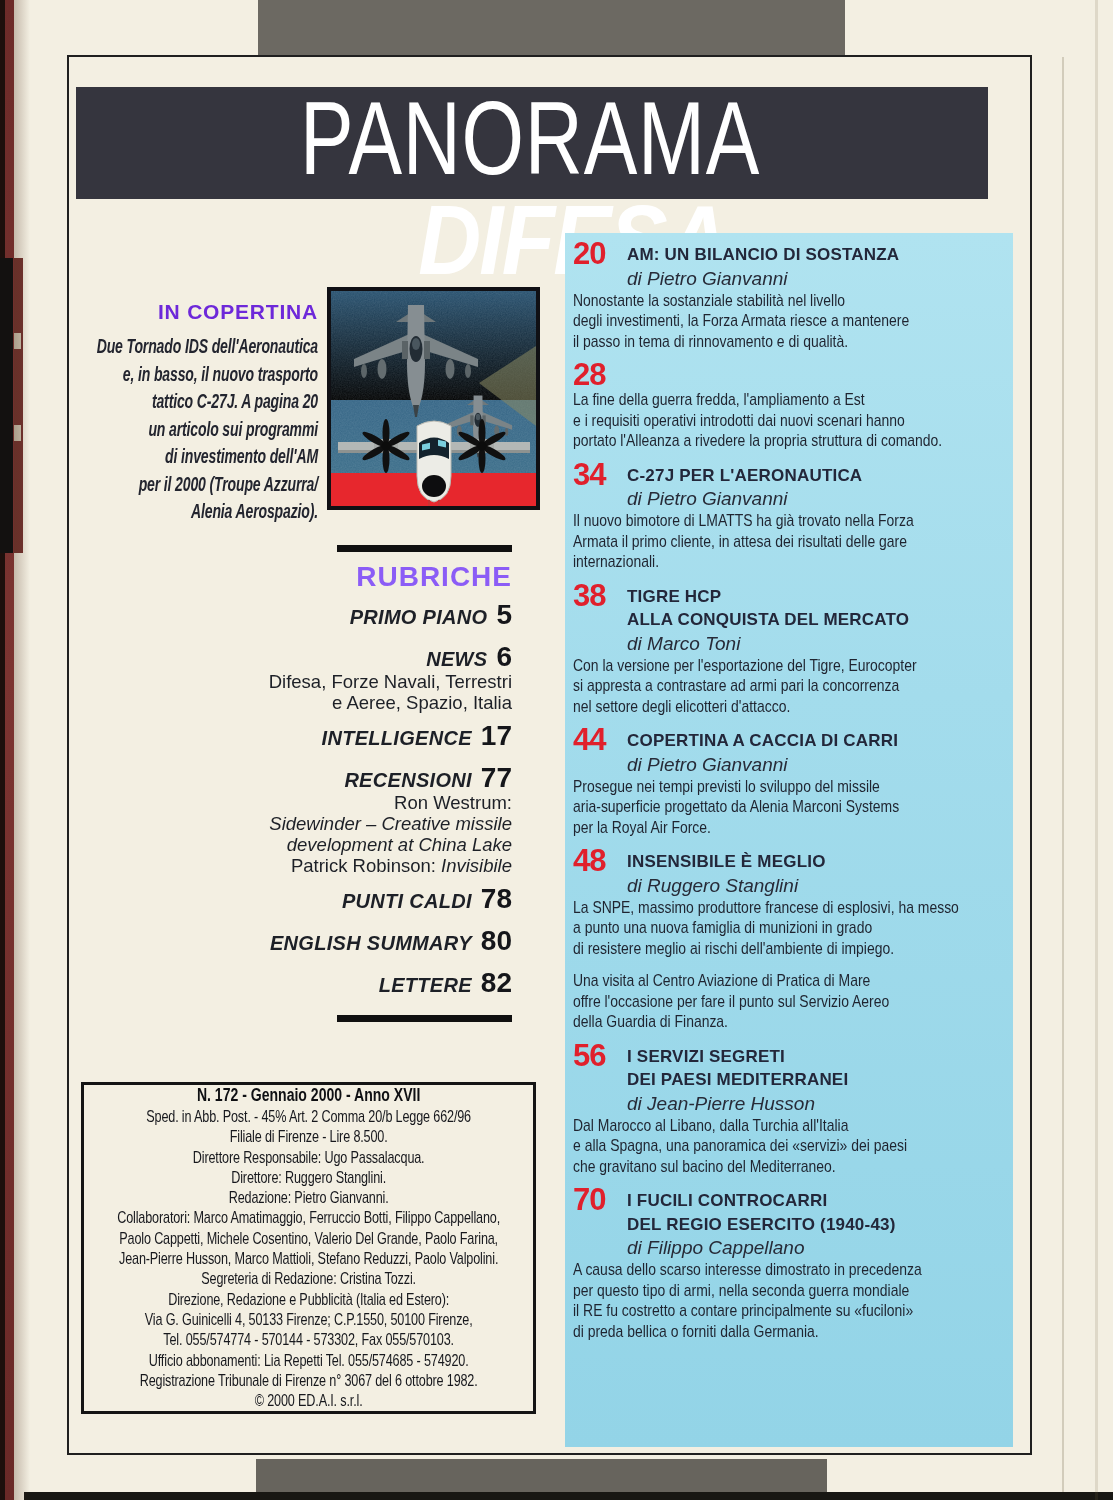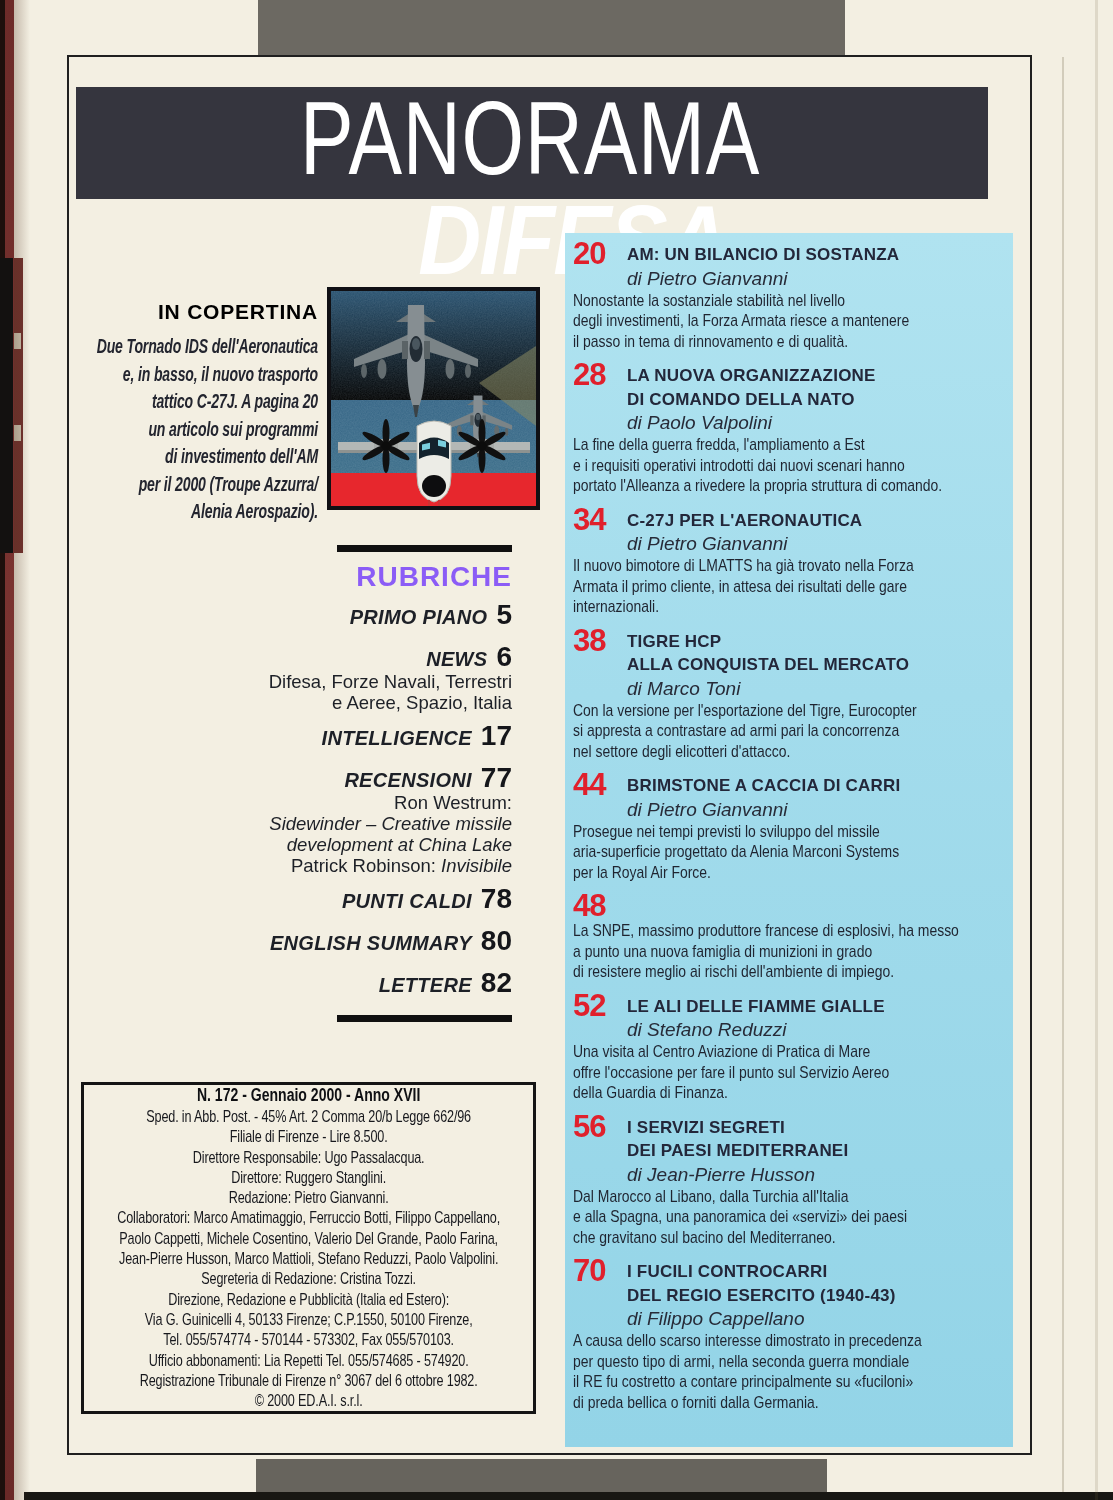--- a/index.html
+++ b/index.html
@@ -26,21 +26,21 @@
   .masthead{position:absolute;left:76px;top:87px;width:912px;height:112px;background:#35353e;
     display:flex;justify-content:space-between;align-items:center;padding:0 18px;box-sizing:border-box;flex-direction:column;}
   .mh-left{width:464px;}
   .mh-left-inner{display:inline-block;font-size:103px;font-weight:400;color:#ffffff;
     transform:scaleX(.78);transform-origin:left center;white-space:nowrap;line-height:1;letter-spacing:1px;}
   .mh-right{width:391px;text-align:right;}
   .mh-right-inner{display:inline-block;font-size:99px;font-weight:700;font-style:italic;color:#ffffff;
     transform:scaleX(.88);transform-origin:right center;white-space:nowrap;line-height:1;letter-spacing:-2px;}
   
   .copertina{position:absolute;left:66px;top:300px;width:252px;text-align:right;}
-  .cop-title{font-size:21px;font-weight:700;color:#000000;letter-spacing:.8px;}
+  .cop-title{font-size:21px;font-weight:700;color:#6d28d9;letter-spacing:.8px;}
   .cop-caption{margin-top:9px;font-size:19.5px;font-style:italic;font-weight:700;color:#23252f;
     line-height:27.5px;white-space:pre-line;width:350px;margin-left:-98px;
     transform:scaleX(.72);transform-origin:right top;letter-spacing:-.2px;}
   
   .cover-photo{position:absolute;left:327px;top:287px;width:213px;height:223px;
     border:4px solid #101014;box-sizing:border-box;background:#2e5a78;}
   .cover-photo svg{display:block;width:100%;height:100%;}
   
   .rubriche{position:absolute;left:268px;top:545px;width:244px;}
   .rub-bar{margin-left:auto;width:175px;height:7px;background:#101010;}
@@ -282,25 +282,20 @@
       </div>
     </div>
     <div class="f-summary">Nonostante la sostanziale stabilità nel livello
 degli investimenti, la Forza Armata riesce a mantenere
 il passo in tema di rinnovamento e di qualità.</div>
   </div>
 
   <div class="feature">
     <div class="f-head">
       <div class="f-num">28</div>
-      <div class="f-ht">
-        <div class="f-title">LA NUOVA ORGANIZZAZIONE
-DI COMANDO DELLA NATO</div>
-        <div class="f-byline">di Paolo Valpolini</div>
-      </div>
     </div>
     <div class="f-summary">La fine della guerra fredda, l'ampliamento a Est
 e i requisiti operativi introdotti dai nuovi scenari hanno
 portato l'Alleanza a rivedere la propria struttura di comando.</div>
   </div>
 
   <div class="feature">
     <div class="f-head">
       <div class="f-num">34</div>
       <div class="f-ht">
@@ -324,46 +319,43 @@
     </div>
     <div class="f-summary">Con la versione per l'esportazione del Tigre, Eurocopter
 si appresta a contrastare ad armi pari la concorrenza
 nel settore degli elicotteri d'attacco.</div>
   </div>
 
   <div class="feature">
     <div class="f-head">
       <div class="f-num">44</div>
       <div class="f-ht">
-        <div class="f-title">BRIMSTONE A CACCIA DI CARRI</div>
+        <div class="f-title">COPERTINA A CACCIA DI CARRI</div>
         <div class="f-byline">di Pietro Gianvanni</div>
       </div>
     </div>
     <div class="f-summary">Prosegue nei tempi previsti lo sviluppo del missile
 aria-superficie progettato da Alenia Marconi Systems
 per la Royal Air Force.</div>
   </div>
 
   <div class="feature">
     <div class="f-head">
       <div class="f-num">48</div>
+      <div class="f-ht">
+        <div class="f-title">INSENSIBILE È MEGLIO</div>
+        <div class="f-byline">di Ruggero Stanglini</div>
+      </div>
     </div>
     <div class="f-summary">La SNPE, massimo produttore francese di esplosivi, ha messo
 a punto una nuova famiglia di munizioni in grado
 di resistere meglio ai rischi dell'ambiente di impiego.</div>
   </div>
 
   <div class="feature">
-    <div class="f-head">
-      <div class="f-num">52</div>
-      <div class="f-ht">
-        <div class="f-title">LE ALI DELLE FIAMME GIALLE</div>
-        <div class="f-byline">di Stefano Reduzzi</div>
-      </div>
-    </div>
     <div class="f-summary">Una visita al Centro Aviazione di Pratica di Mare
 offre l'occasione per fare il punto sul Servizio Aereo
 della Guardia di Finanza.</div>
   </div>
 
   <div class="feature">
     <div class="f-head">
       <div class="f-num">56</div>
       <div class="f-ht">
         <div class="f-title">I SERVIZI SEGRETI

